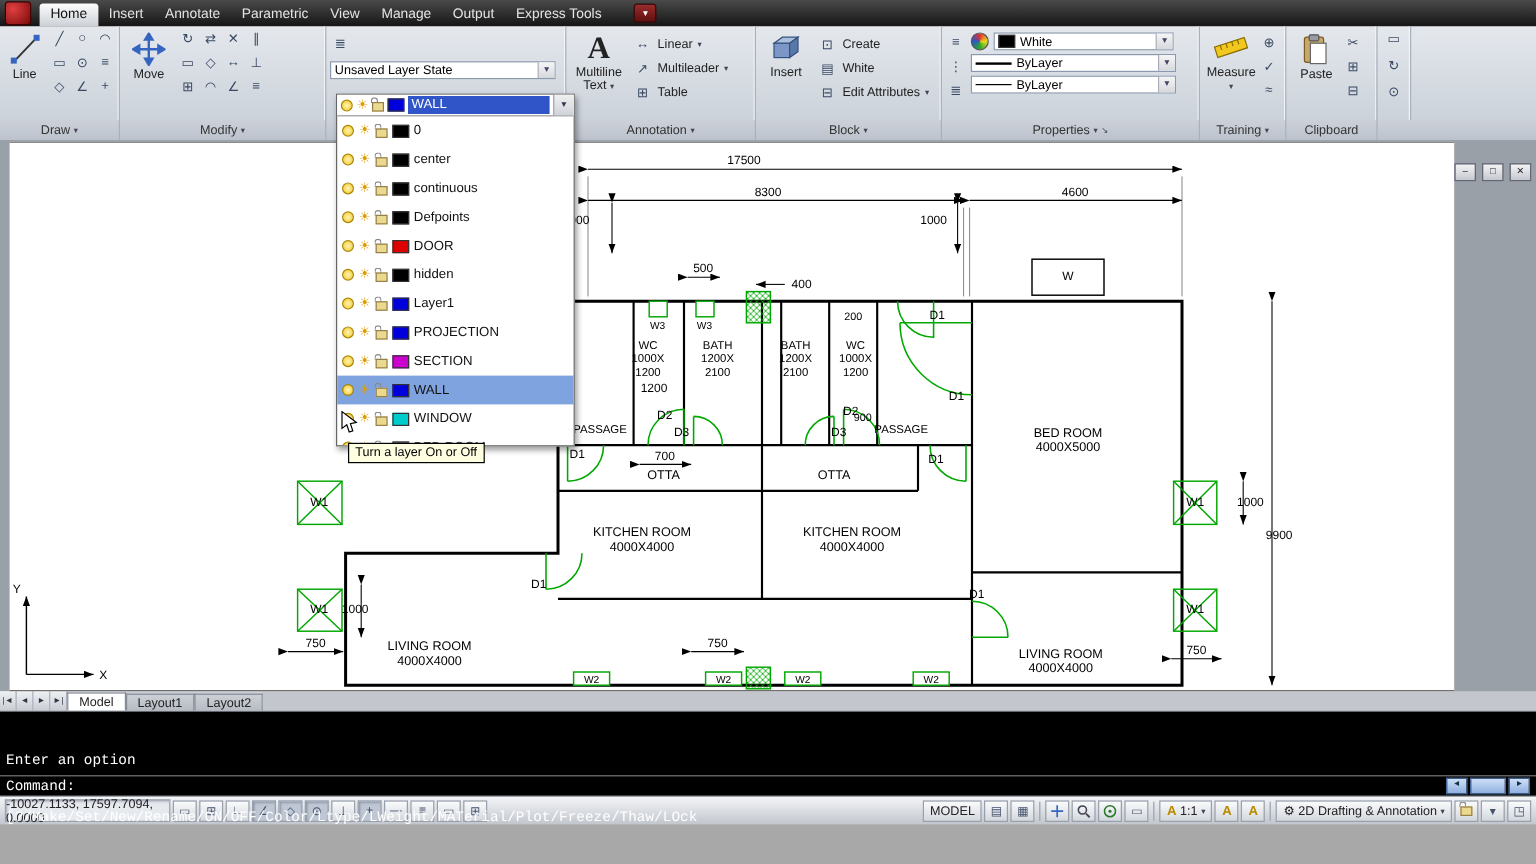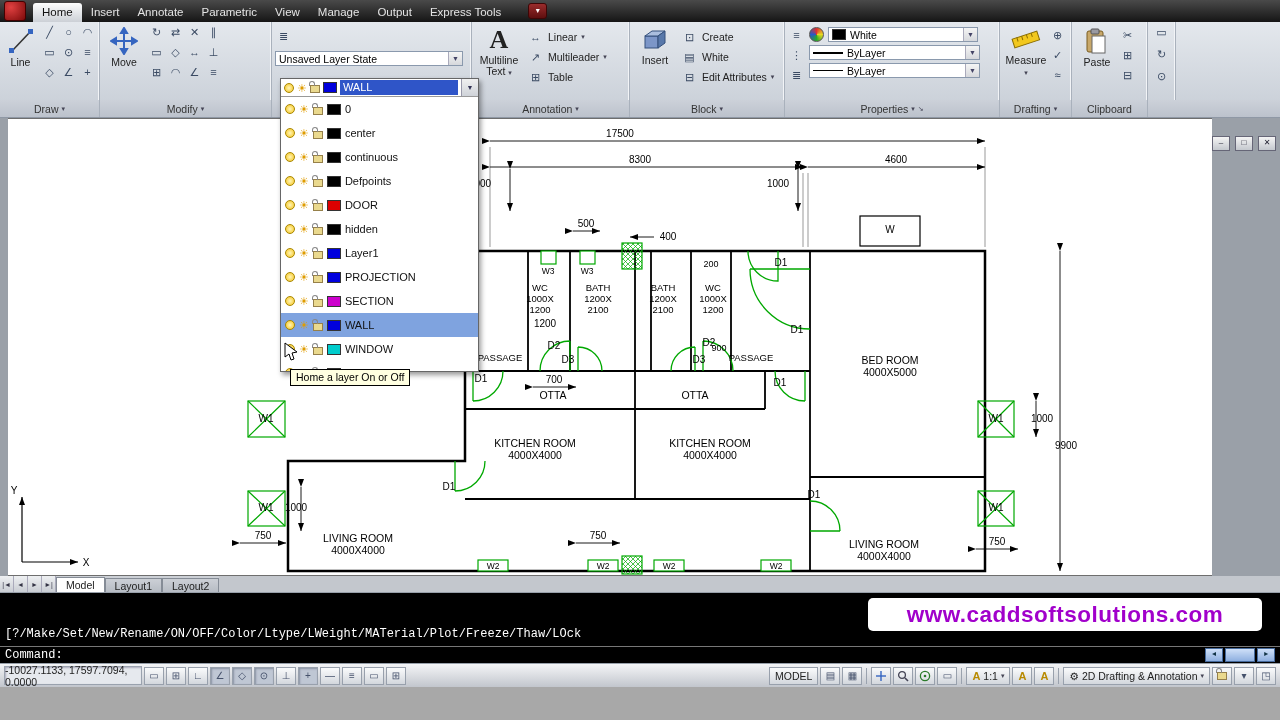--- a/index.html
+++ b/index.html
@@ -309,21 +309,21 @@
     <div class="plabel" style="width:155px">
         <span>Block</span>
         <span class="dv">▾</span>
       </div>
     <div class="plabel" style="width:215px">
         <span>Properties</span>
         <span class="dv">▾</span>
         <span class="dv">↘</span>
       </div>
     <div class="plabel" style="width:72px">
-        <span>Drafting</span>
+        <span>Training</span>
         <span class="dv">▾</span>
       </div>
     <div class="plabel" style="width:76px">
         <span>Clipboard</span>
       </div>
     <div class="plabel" style="flex:1;border-right:none"></div>
   </div>
 
   <div class="canvasrow">
     <div class="lgut"></div>
@@ -568,43 +568,43 @@
         <div class="lrow">
           <span class="bulb"></span>
           <span class="sun">☀</span>
           <span class="lockic"></span>
           <span class="sw" style="background: rgb(0, 0, 0);"></span>
           <span>BED ROOM</span>
         </div>
       </div>
   </div>
 
-  <div class="tip">Home a layer On or Off</div>
+  <div class="tip">Turn a layer On or Off</div>
 
   <svg class="cursor" width="14" height="20">
       <polygon points="1,1 1,15 5,12 7,18 10,17 8,11 13,10" fill="#fff" stroke="#000" stroke-width="1"></polygon>
     </svg>
 
   <div class="tabstrip">
     <span class="tsbtn">|◄</span>
     <span class="tsbtn">◄</span>
     <span class="tsbtn">►</span>
     <span class="tsbtn">►|</span>
     <div class="dtab active">Model</div>
     <div class="dtab">Layout1</div>
     <div class="dtab">Layout2</div>
     <div class="ttrack"></div>
   </div>
 
   <div class="cmdwin">
     <div class="cmdhist">
+      <div>Enter an option</div>
       <div>[?/Make/Set/New/Rename/ON/OFF/Color/Ltype/LWeight/MATerial/Plot/Freeze/Thaw/LOck</div>
       
     </div>
-    <div class="wm">www.caddsoftsolutions.com</div>
     <div class="cmdrow">
       <span>Command:</span>
       <span class="cmdscroll">
         <span class="csb">◄</span>
         <span class="csb" style="width:28px"></span>
         <span class="csb">►</span>
       </span>
     </div>
   </div>
 

